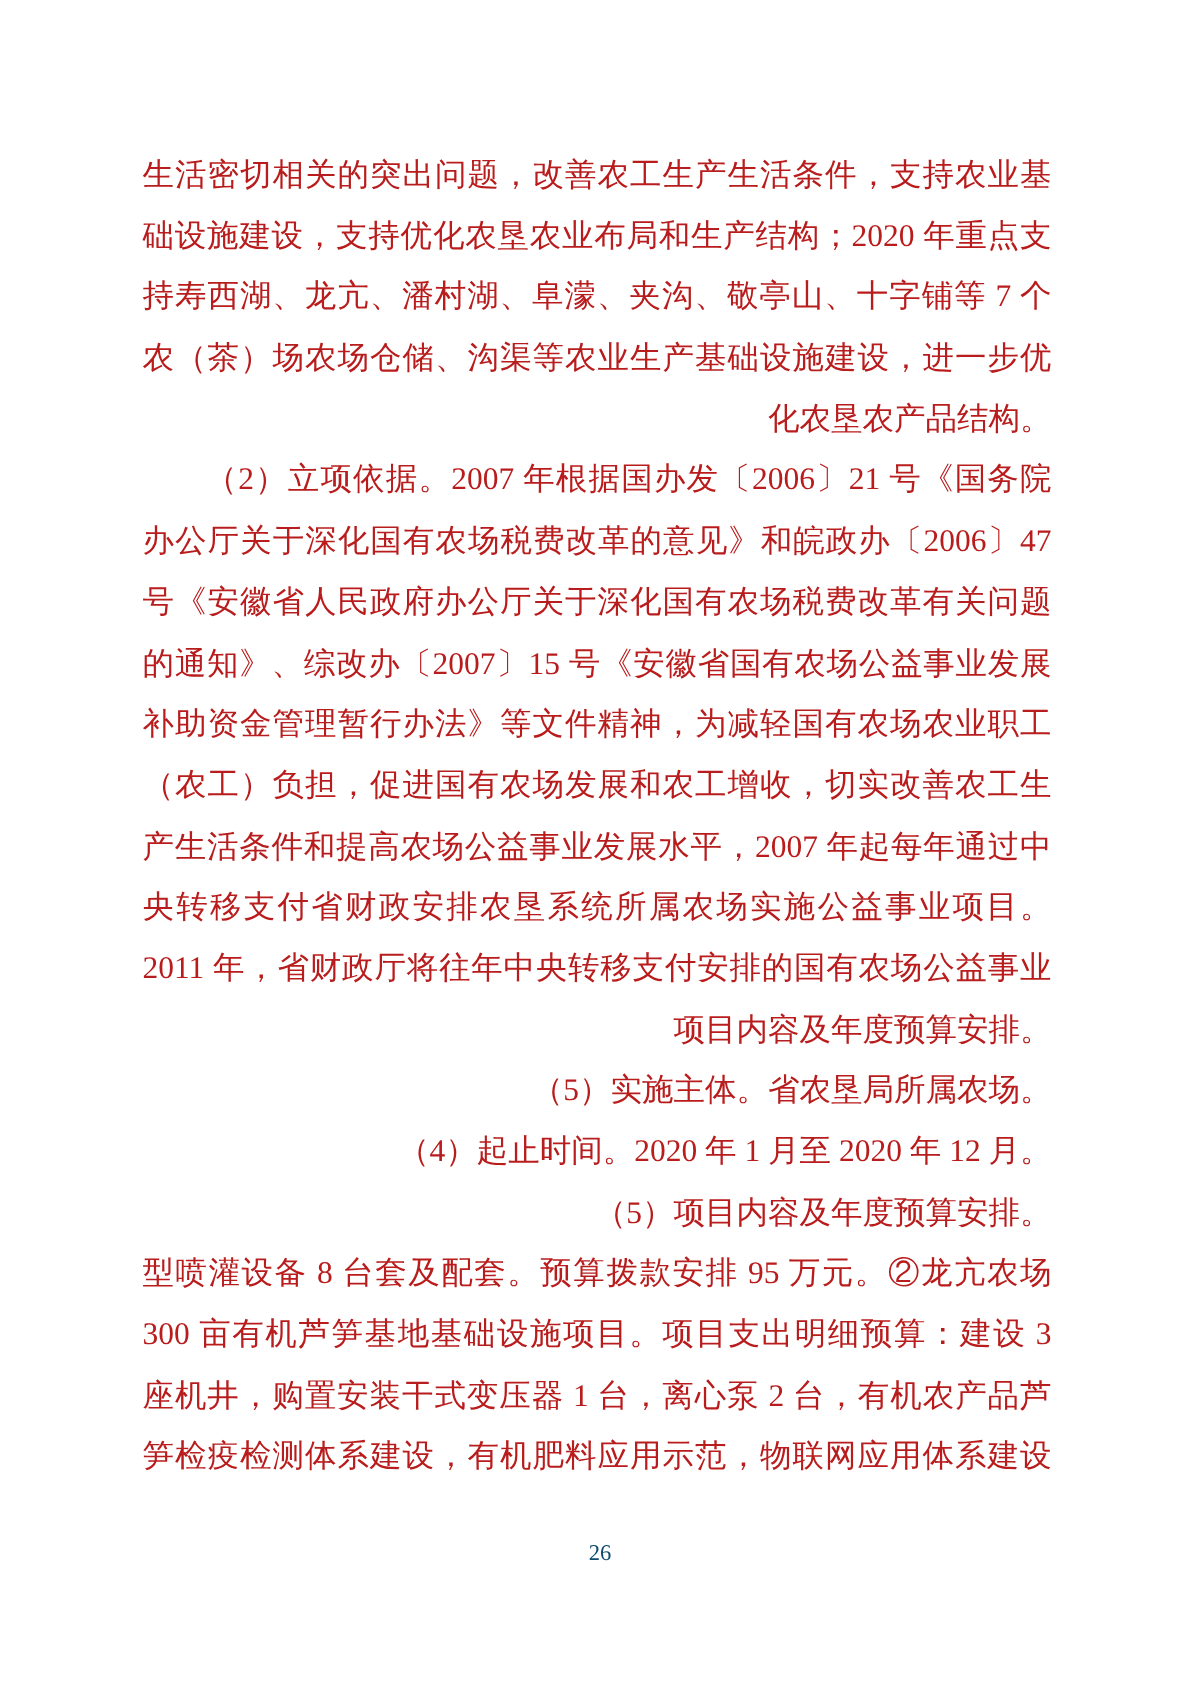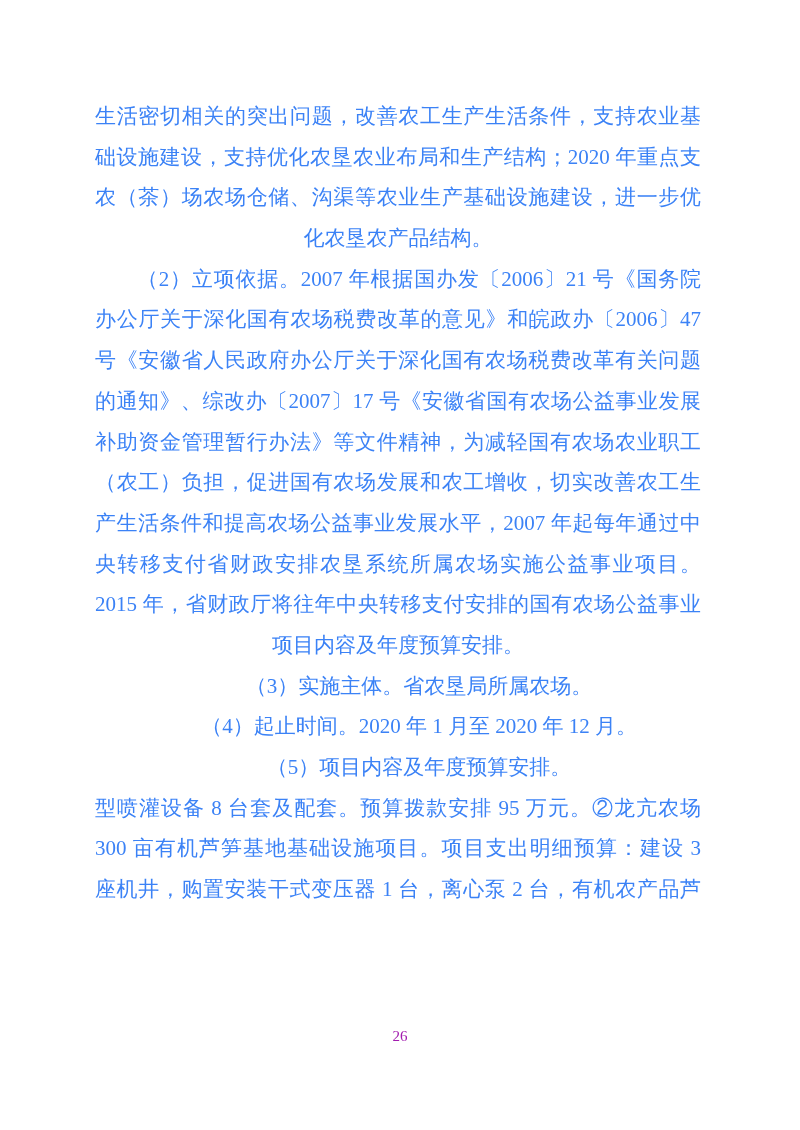--- a/index.html
+++ b/index.html
@@ -14,65 +14,67 @@
     background: #ffffff;
     overflow: hidden;
   }
   .text-block {
     position: absolute;
     left: 95px;
     top: 96px;
     width: 606px;
     font-family: "Liberation Serif", "DejaVu Serif", serif;
     font-size: 21px;
-    color: #3b82f6;
+    color: #b91c1c;
   }
   .line {
     height: 40.7px;
     line-height: 40.7px;
-    text-align: center;
+    text-align: right;
   }
   .line.justify {
     text-align: justify;
     text-align-last: justify;
   }
   .line.indent {
     text-indent: 42px;
   }
   .page-number {
     position: absolute;
     top: 1028px;
     left: 0;
     width: 100%;
     text-align: center;
     font-family: "Liberation Serif", "DejaVu Serif", serif;
     font-size: 15px;
-    color: #a21caf;
+    color: #0c4a6e;
   }
 </style>
 </head>
 <body>
 
 <div class="page">
   <div class="text-block" id="text-block">
       <div class="line justify">生活密切相关的突出问题，改善农工生产生活条件，支持农业基</div>
       <div class="line justify">础设施建设，支持优化农垦农业布局和生产结构；2020 年重点支</div>
+      <div class="line justify">持寿西湖、龙亢、潘村湖、阜濛、夹沟、敬亭山、十字铺等 7 个</div>
       <div class="line justify">农（茶）场农场仓储、沟渠等农业生产基础设施建设，进一步优</div>
       <div class="line">化农垦农产品结构。</div>
       <div class="line justify indent">（2）立项依据。2007 年根据国办发〔2006〕21 号《国务院</div>
       <div class="line justify">办公厅关于深化国有农场税费改革的意见》和皖政办〔2006〕47</div>
       <div class="line justify">号《安徽省人民政府办公厅关于深化国有农场税费改革有关问题</div>
-      <div class="line justify">的通知》、综改办〔2007〕17 号《安徽省国有农场公益事业发展</div>
+      <div class="line justify">的通知》、综改办〔2007〕15 号《安徽省国有农场公益事业发展</div>
       <div class="line justify">补助资金管理暂行办法》等文件精神，为减轻国有农场农业职工</div>
       <div class="line justify">（农工）负担，促进国有农场发展和农工增收，切实改善农工生</div>
       <div class="line justify">产生活条件和提高农场公益事业发展水平，2007 年起每年通过中</div>
       <div class="line justify">央转移支付省财政安排农垦系统所属农场实施公益事业项目。</div>
-      <div class="line justify">2015 年，省财政厅将往年中央转移支付安排的国有农场公益事业</div>
+      <div class="line justify">2011 年，省财政厅将往年中央转移支付安排的国有农场公益事业</div>
       <div class="line">项目内容及年度预算安排。</div>
-      <div class="line indent">（3）实施主体。省农垦局所属农场。</div>
+      <div class="line indent">（5）实施主体。省农垦局所属农场。</div>
       <div class="line indent">（4）起止时间。2020 年 1 月至 2020 年 12 月。</div>
       <div class="line indent">（5）项目内容及年度预算安排。</div>
       <div class="line justify">型喷灌设备 8 台套及配套。预算拨款安排 95 万元。②龙亢农场</div>
       <div class="line justify">300 亩有机芦笋基地基础设施项目。项目支出明细预算：建设 3</div>
       <div class="line justify">座机井，购置安装干式变压器 1 台，离心泵 2 台，有机农产品芦</div>
+      <div class="line justify">笋检疫检测体系建设，有机肥料应用示范，物联网应用体系建设</div>
     </div>
   <div class="page-number">26</div>
 </div>
 
 </body></html>

